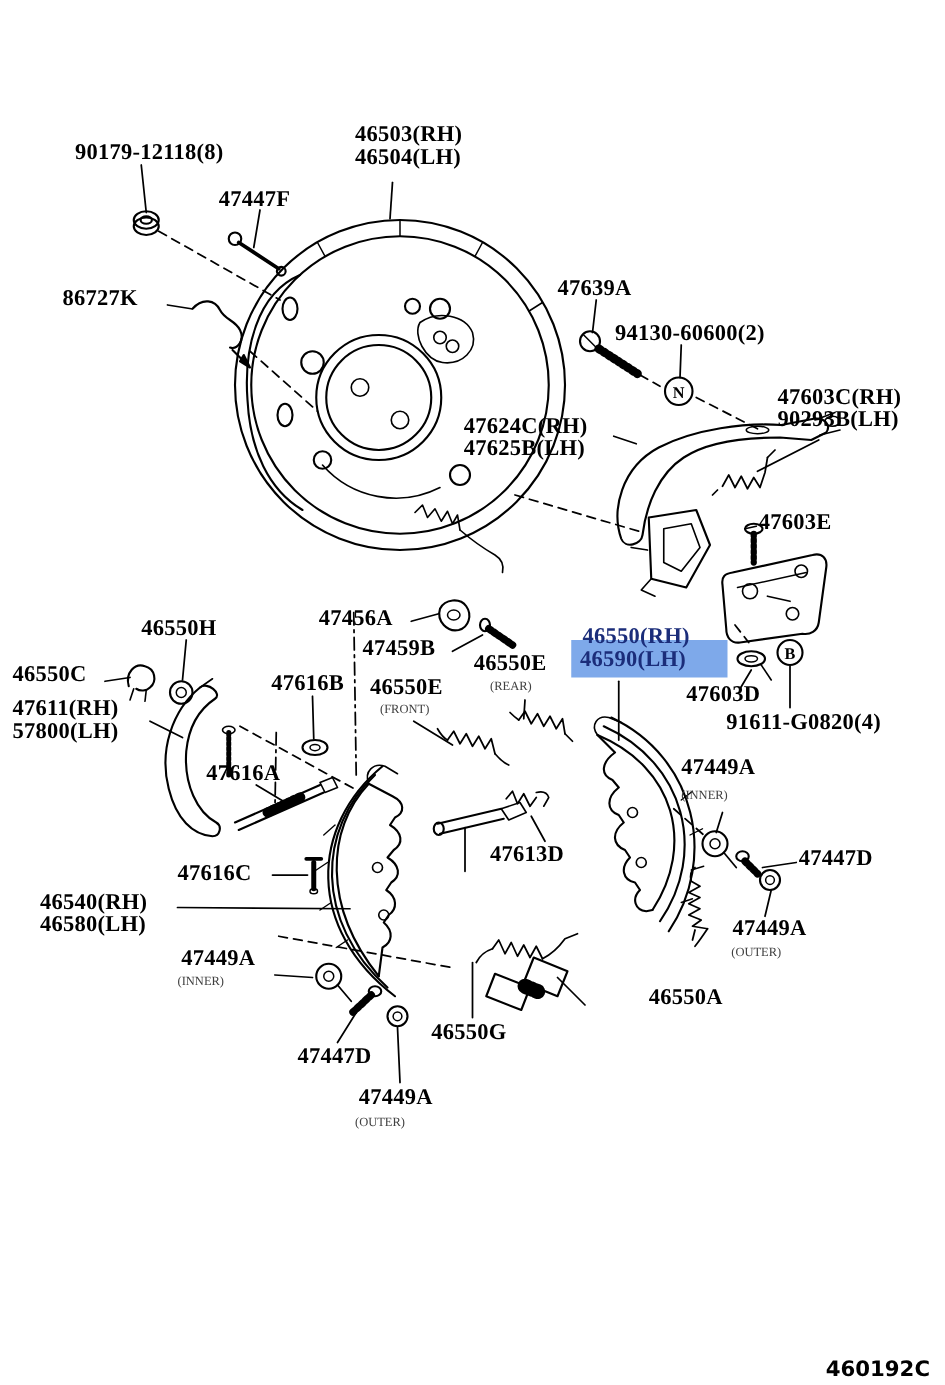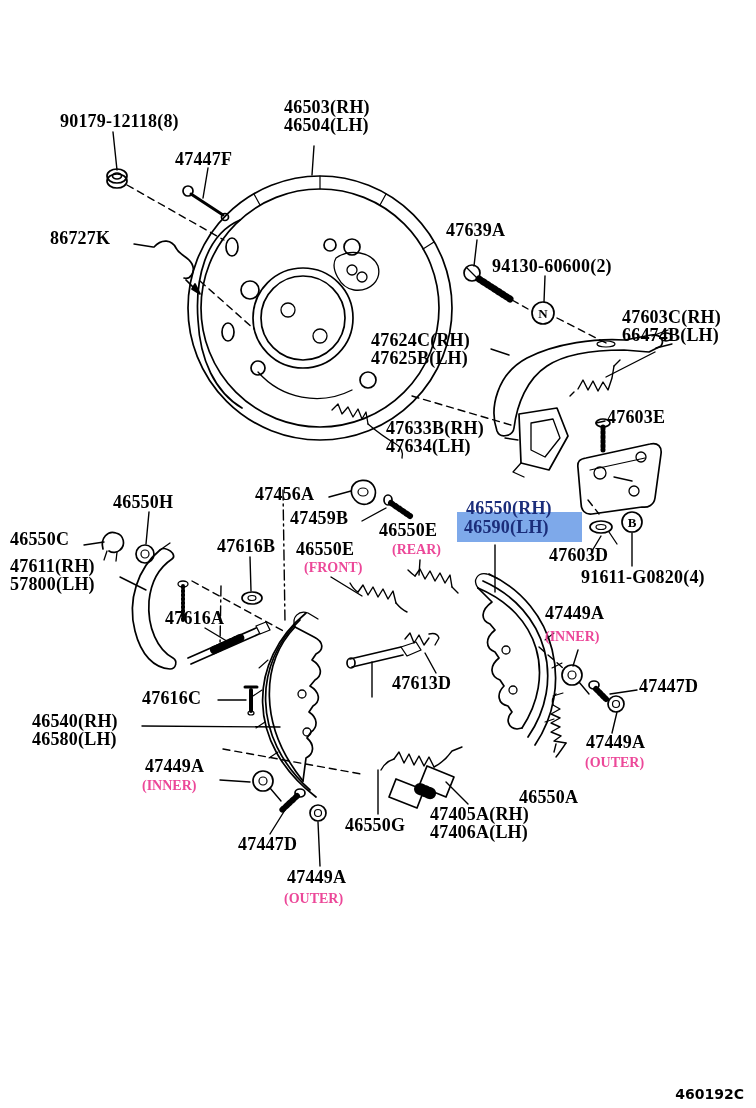--- a/index.html
+++ b/index.html
@@ -3,24 +3,24 @@
 <meta charset="utf-8">
 <style>
   html,body{margin:0;padding:0;background:#fff;}
   .stage{position:relative;width:756px;height:1108px;background:#fff;overflow:hidden;
          font-family:"Liberation Serif",serif;}
   .art{position:absolute;left:0;top:0;z-index:0;}
   .sel-rect{position:absolute;z-index:1;background:var(--highlight-bg,#7ea9ea);}
   .lbl{position:absolute;z-index:2;font-weight:700;font-size:18px;line-height:18px;
        letter-spacing:0.2px;color:#000;white-space:nowrap;}
   .lbl span{display:block;}
-  .qual{position:absolute;z-index:2;font-weight:700;font-size:14px;line-height:15px;color:#ec4899;white-space:nowrap;}
+  .qual{position:absolute;z-index:2;font-weight:400;font-size:10px;line-height:15px;color:#404040;white-space:nowrap;}
   .navy{color:var(--highlight-text,#1b2d7a);}
   .figcode{position:absolute;z-index:2;right:12px;top:1086px;font-family:"DejaVu Sans",sans-serif;
-           font-weight:700;font-size:14px;color:#000;}
+           font-weight:700;font-size:17px;color:#000;}
   svg line,svg path,svg circle,svg ellipse,svg polyline,svg polygon{vector-effect:non-scaling-stroke;}
 </style>
 </head>
 <body>
 
 <div class="stage">
 
   <svg class="art" width="756" height="1108" viewBox="0 0 756 1108" fill="none" stroke="#000" stroke-width="1.7" stroke-linecap="round" stroke-linejoin="round">
 
     <g>
@@ -316,29 +316,25 @@
   <div class="lbl" style="left:175px;top:150px">47447F</div>
   <div class="lbl" style="left:284px;top:98px">
     <span>46503(RH)</span>
     <span>46504(LH)</span>
   </div>
   <div class="lbl" style="left:50px;top:229px">86727K</div>
   <div class="lbl" style="left:446px;top:221px">47639A</div>
   <div class="lbl" style="left:492px;top:257px">94130-60600(2)</div>
   <div class="lbl" style="left:622px;top:308px">
     <span>47603C(RH)</span>
-    <span>66474B(LH)</span>
+    <span>90293B(LH)</span>
   </div>
   <div class="lbl" style="left:371px;top:331px">
     <span>47624C(RH)</span>
     <span>47625B(LH)</span>
-  </div>
-  <div class="lbl" style="left:386px;top:419px">
-    <span>47633B(RH)</span>
-    <span>47634(LH)</span>
   </div>
   <div class="lbl" style="left:607px;top:408px">47603E</div>
   <div class="lbl" style="left:113px;top:493px">46550H</div>
   <div class="lbl" style="left:255px;top:485px">47456A</div>
   <div class="lbl" style="left:290px;top:509px">47459B</div>
   <div class="lbl" style="left:10px;top:530px">46550C</div>
   <div class="lbl" style="left:10px;top:557px">
     <span>47611(RH)</span>
     <span>57800(LH)</span>
   </div>
@@ -354,24 +350,20 @@
   <div class="lbl" style="left:165px;top:609px">47616A</div>
   <div class="lbl" style="left:142px;top:689px">47616C</div>
   <div class="lbl" style="left:32px;top:712px">
     <span>46540(RH)</span>
     <span>46580(LH)</span>
   </div>
   <div class="lbl" style="left:145px;top:757px">47449A</div>
   <div class="qual" style="left:142px;top:778px">(INNER)</div>
   <div class="lbl" style="left:392px;top:674px">47613D</div>
   <div class="lbl" style="left:345px;top:816px">46550G</div>
-  <div class="lbl" style="left:430px;top:805px">
-    <span>47405A(RH)</span>
-    <span>47406A(LH)</span>
-  </div>
   <div class="lbl" style="left:545px;top:604px">47449A</div>
   <div class="qual" style="left:545px;top:629px">(INNER)</div>
   <div class="lbl" style="left:639px;top:677px">47447D</div>
   <div class="lbl" style="left:586px;top:733px">47449A</div>
   <div class="qual" style="left:585px;top:755px">(OUTER)</div>
   <div class="lbl" style="left:519px;top:788px">46550A</div>
   <div class="lbl" style="left:238px;top:835px">47447D</div>
   <div class="lbl" style="left:287px;top:868px">47449A</div>
   <div class="qual" style="left:284px;top:891px">(OUTER)</div>
 

